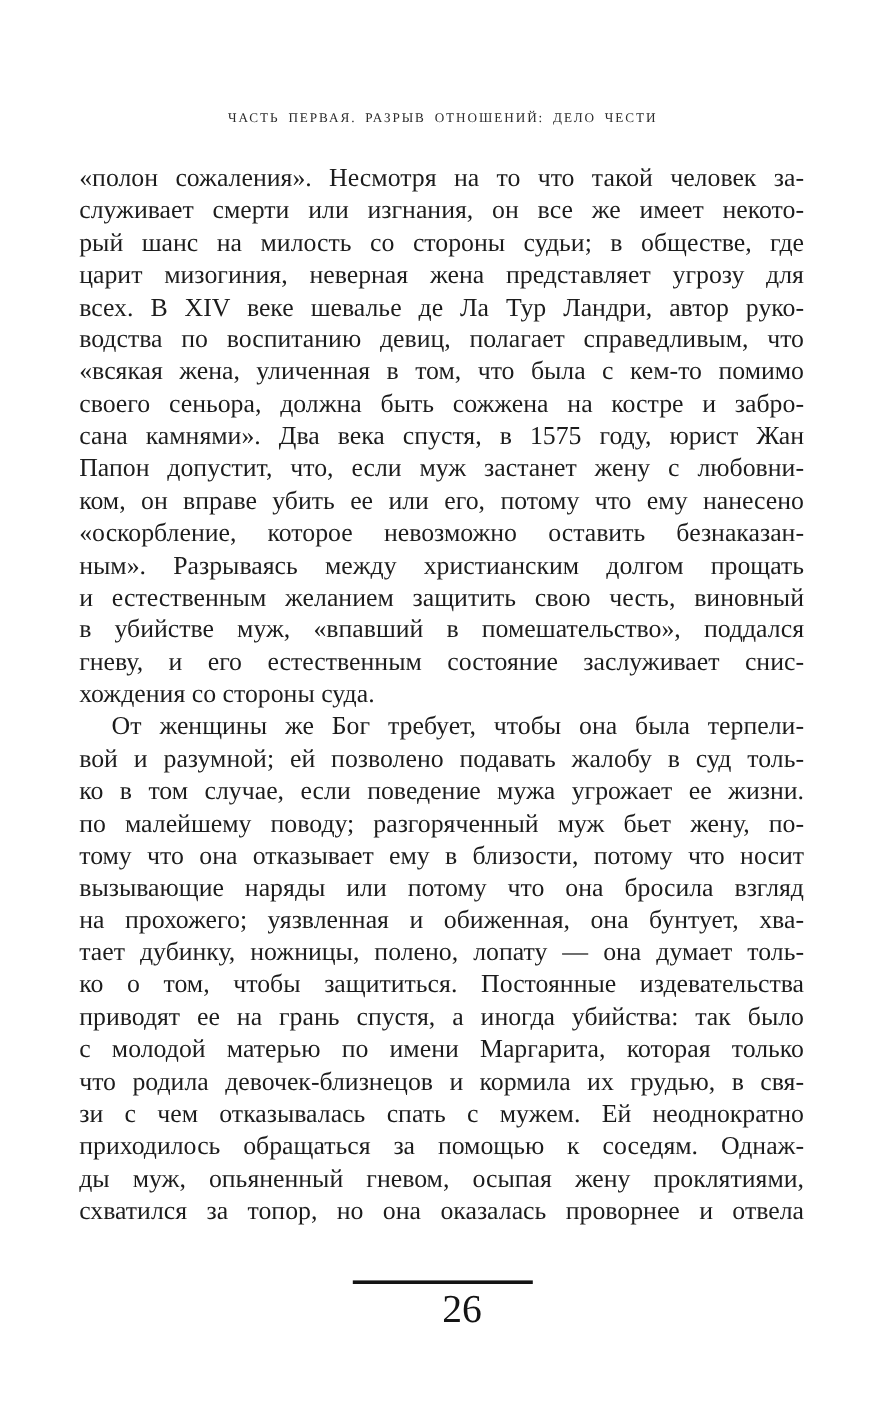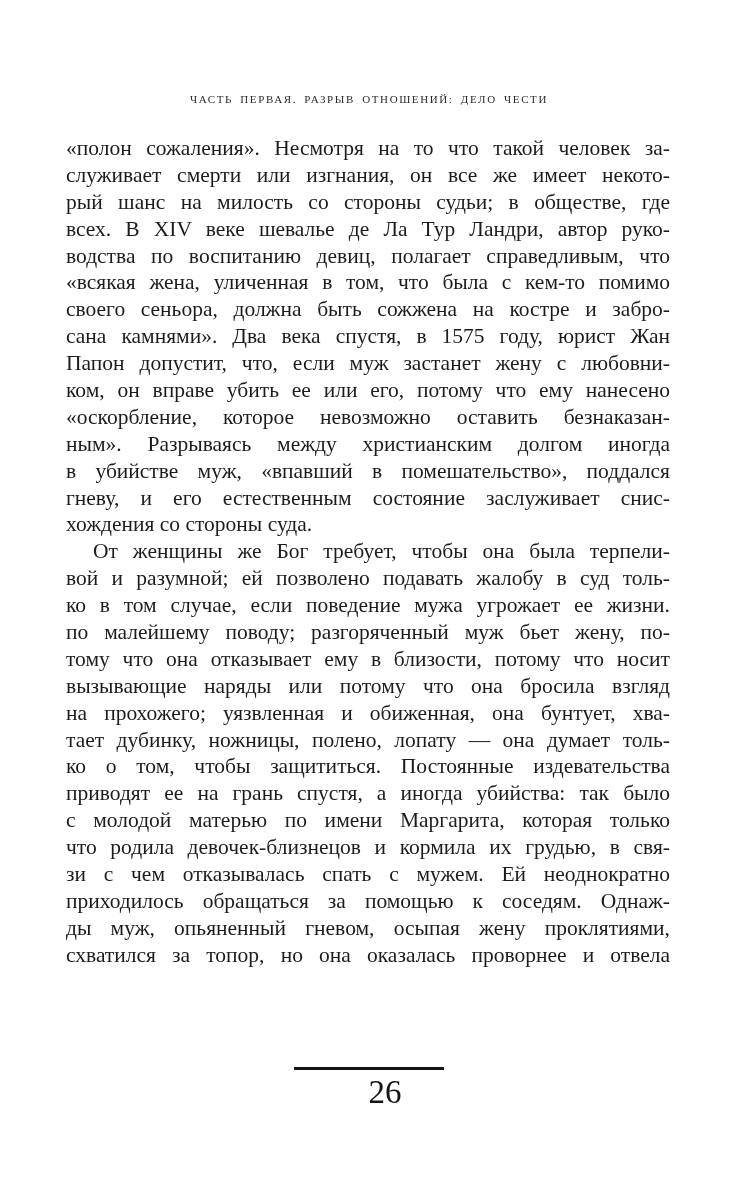--- a/index.html
+++ b/index.html
@@ -75,29 +75,31 @@
 
 <div class="page">
 
   <div class="running-header">ЧАСТЬ ПЕРВАЯ. РАЗРЫВ ОТНОШЕНИЙ: ДЕЛО ЧЕСТИ</div>
 
   <div class="body-text">
 
     <div class="line">«полон сожаления». Несмотря на то что такой человек за-</div>
     <div class="line">служивает смерти или изгнания, он все же имеет некото-</div>
     <div class="line">рый шанс на милость со стороны судьи; в обществе, где</div>
+    <div class="line">царит мизогиния, неверная жена представляет угрозу для</div>
     <div class="line">всех. В XIV веке шевалье де Ла Тур Ландри, автор руко-</div>
     <div class="line">водства по воспитанию девиц, полагает справедливым, что</div>
     <div class="line">«всякая жена, уличенная в том, что была с кем-то помимо</div>
     <div class="line">своего сеньора, должна быть сожжена на костре и забро-</div>
     <div class="line">сана камнями». Два века спустя, в 1575 году, юрист Жан</div>
     <div class="line">Папон допустит, что, если муж застанет жену с любовни-</div>
     <div class="line">ком, он вправе убить ее или его, потому что ему нанесено</div>
     <div class="line">«оскорбление, которое невозможно оставить безнаказан-</div>
-    <div class="line">ным». Разрываясь между христианским долгом иногда</div>
+    <div class="line">ным». Разрываясь между христианским долгом прощать</div>
+    <div class="line">и естественным желанием защитить свою честь, виновный</div>
     <div class="line">в убийстве муж, «впавший в помешательство», поддался</div>
     <div class="line">гневу, и его естественным состояние заслуживает снис-</div>
     <div class="line para-end">хождения со стороны суда.</div>
 
     <div class="line indent">От женщины же Бог требует, чтобы она была терпели-</div>
     <div class="line">вой и разумной; ей позволено подавать жалобу в суд толь-</div>
     <div class="line">ко в том случае, если поведение мужа угрожает ее жизни.</div>
     <div class="line">по малейшему поводу; разгоряченный муж бьет жену, по-</div>
     <div class="line">тому что она отказывает ему в близости, потому что носит</div>
     <div class="line">вызывающие наряды или потому что она бросила взгляд</div>

